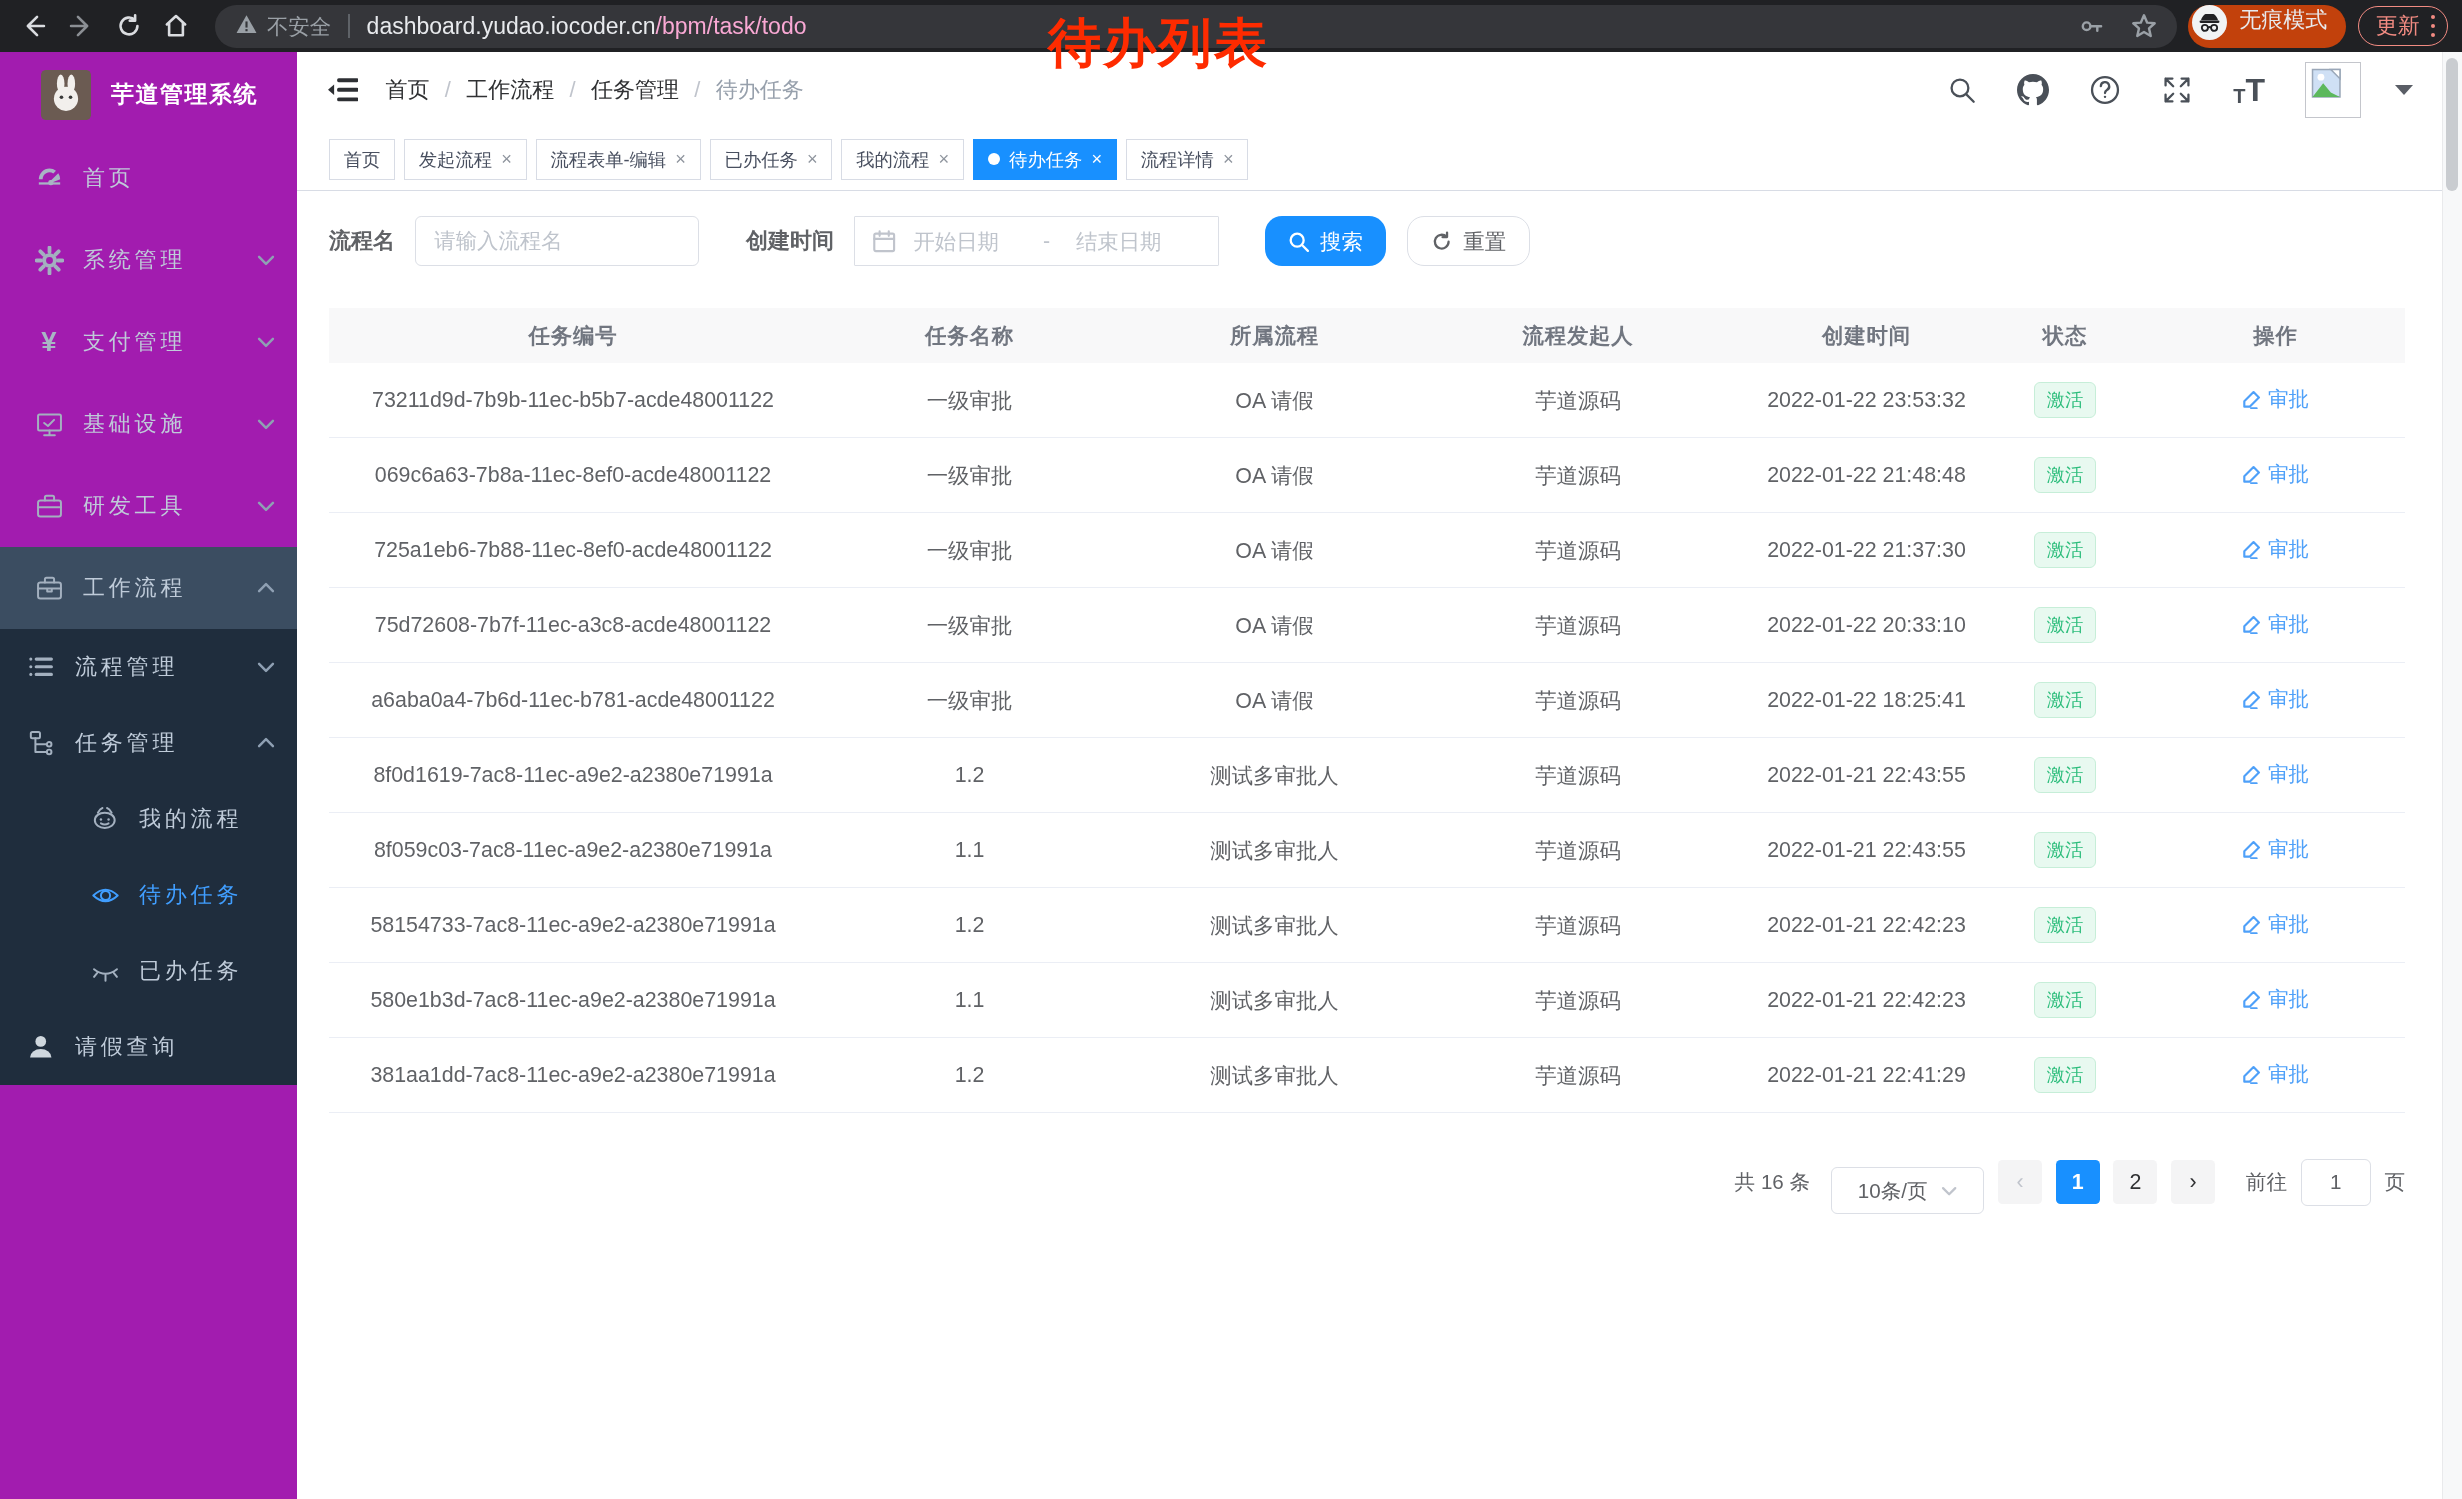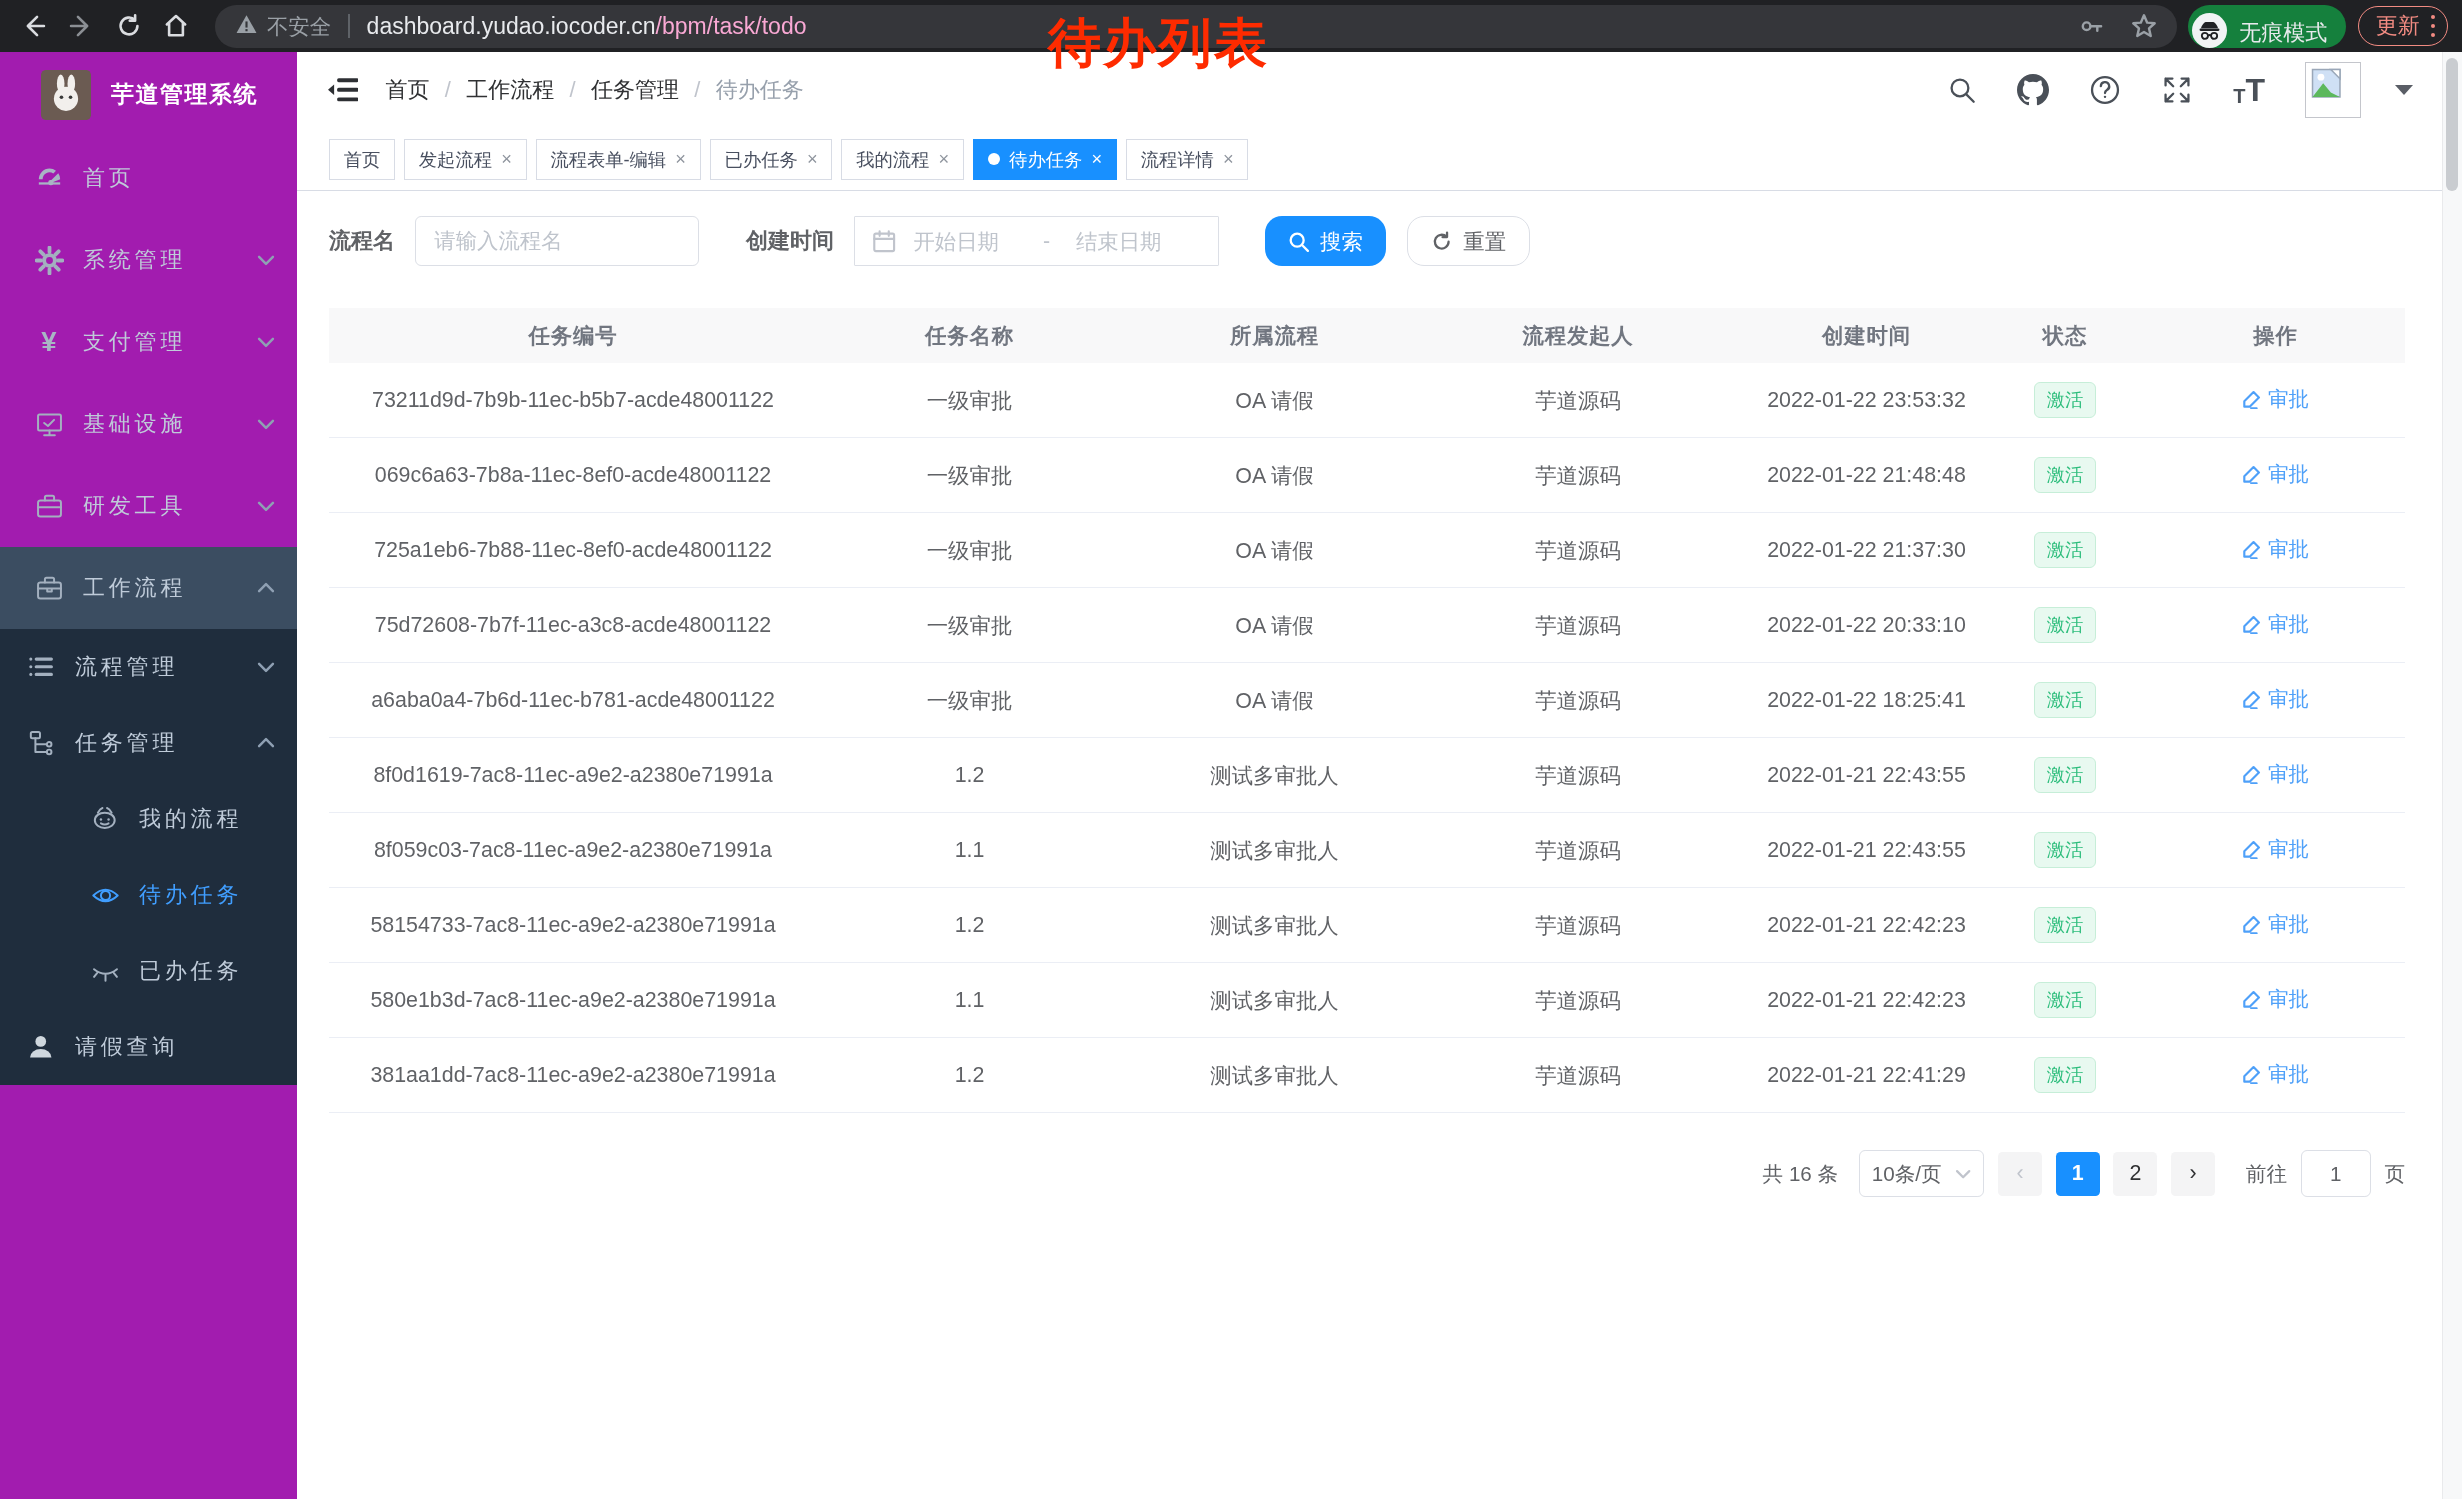--- a/index.html
+++ b/index.html
@@ -14,21 +14,21 @@
   .nav-btn.dim svg { stroke:#8b8f94; }
   .url-pill { flex:1; height:43px; background:#35363a; border-radius:21.4px; display:flex; align-items:center; padding:0 20px; margin:0 10.7px; min-width:0; }
   .warn-icon svg { fill:#9aa0a6; }
   .security-label { color:#9aa0a6; font-size:21.4px; margin-left:9.2px; white-space:nowrap; }
   .pill-divider { width:1.5px; height:24.4px; background:#5f6368; margin:0 17px; }
   .url-host { color:#e8eaed; font-size:23px; white-space:nowrap; }
   .url-path { color:#f9a8d4; font-size:23px; white-space:nowrap; }
   .pill-spacer { flex:1; }
   .pill-icon { margin-left:27.5px; display:flex; align-items:center; }
   .pill-icon svg { stroke:#9aa0a6; fill:none; stroke-width:3.2; stroke-linecap:round; stroke-linejoin:round; }
-  .incognito-badge { height:43px; background:#15803d; border-radius:21.4px; display:flex; align-items:flex-end; padding:0 18.3px 0 4.6px; margin-right:12.2px; flex:0 0 auto; }
+  .incognito-badge { height:43px; background:#c2410c; border-radius:21.4px; display:flex; align-items:flex-start; padding:0 18.3px 0 4.6px; margin-right:12.2px; flex:0 0 auto; }
   .incog-circle { width:35px; height:35px; border-radius:50%; background:#f1f3f4; display:flex; align-items:center; justify-content:center; margin-right:12.2px; }
   .incog-circle svg { fill:#202124; }
   .incognito-label { color:#e8eaed; font-size:22px; white-space:nowrap; }
   .update-btn { height:40px; border:1.5px solid #f28b82; border-radius:20px; color:#f28b82; font-size:22px; display:flex; align-items:center; gap:10.7px; padding:0 12.2px 0 17px; flex:0 0 auto; }
   .kebab { display:flex; flex-direction:column; gap:4.6px; }
   .kebab i { width:4.6px; height:4.6px; border-radius:50%; background:#f28b82; }
 
   
   .annotation { position:absolute; left:1048px; top:7.6px; font-size:53px; font-weight:600; color:#fe2b00; z-index:99; letter-spacing:2.3px; white-space:nowrap; }
 
@@ -103,21 +103,21 @@
   .th { font-size:21.4px; font-weight:600; color:#717680; text-align:center; letter-spacing:0.8px; }
   .trow { height:75px; border-bottom:1.5px solid #ebeef5; }
   .td { font-size:21.4px; color:#606266; text-align:center; white-space:nowrap; overflow:hidden; }
   .status-badge { display:inline-block; background:#e8f9f0; border:1.5px solid #c6eed8; color:#2fbe7d; font-size:18.3px; padding:6.1px 12.2px; border-radius:6.1px; line-height:1.2; }
   .approve-link { color:#4ea0f9; font-size:20.6px; display:inline-flex; align-items:center; gap:6.1px; cursor:pointer; }
   .approve-link svg { stroke:#4ea0f9; fill:none; stroke-width:2.8; stroke-linecap:round; stroke-linejoin:round; }
 
   
   .pagination { display:flex; align-items:center; justify-content:flex-end; margin:37px 37px 0 0; gap:13.7px; font-size:20.6px; color:#606266; }
   .pg-total { margin-right:7.6px; white-space:nowrap; }
-  .pg-size { width:125px; height:47px; border:1.5px solid #dcdfe6; border-radius:6.1px; display:flex; align-items:center; justify-content:center; gap:12.2px; color:#606266; cursor:pointer; }
+  .pg-size { width:153px; height:47px; border:1.5px solid #dcdfe6; border-radius:6.1px; display:flex; align-items:center; justify-content:center; gap:12.2px; color:#606266; cursor:pointer;margin-top:17px; }
   .pg-size svg { stroke:#c0c4cc; fill:none; stroke-width:3; stroke-linecap:round; stroke-linejoin:round; }
   .pg-btn { min-width:44px; height:44px; border-radius:4.6px; background:#f4f4f5; display:flex; align-items:center; justify-content:center; font-size:21.4px; color:#303133; cursor:pointer; }
   .pg-btn.disabled { color:#c0c4cc; }
   .pg-btn.current { background:#1890ff; color:#fff; font-weight:bold; }
   .pg-jump { margin-left:17px; white-space:nowrap; }
   .jump-input { width:70px; height:47px; border:1.5px solid #dcdfe6; border-radius:6.1px; text-align:center; font-size:20.6px; color:#606266; font-family:inherit; }
 
   
   .scrollbar { position:absolute; top:52px; right:0; width:20px; bottom:0; background:#f7f8f9; border-left:1.5px solid #e9eaec; z-index:60; }
   .scroll-thumb { position:absolute; top:6.1px; left:3.1px; width:12.2px; height:133px; border-radius:6.1px; background:#c9ccd0; }

